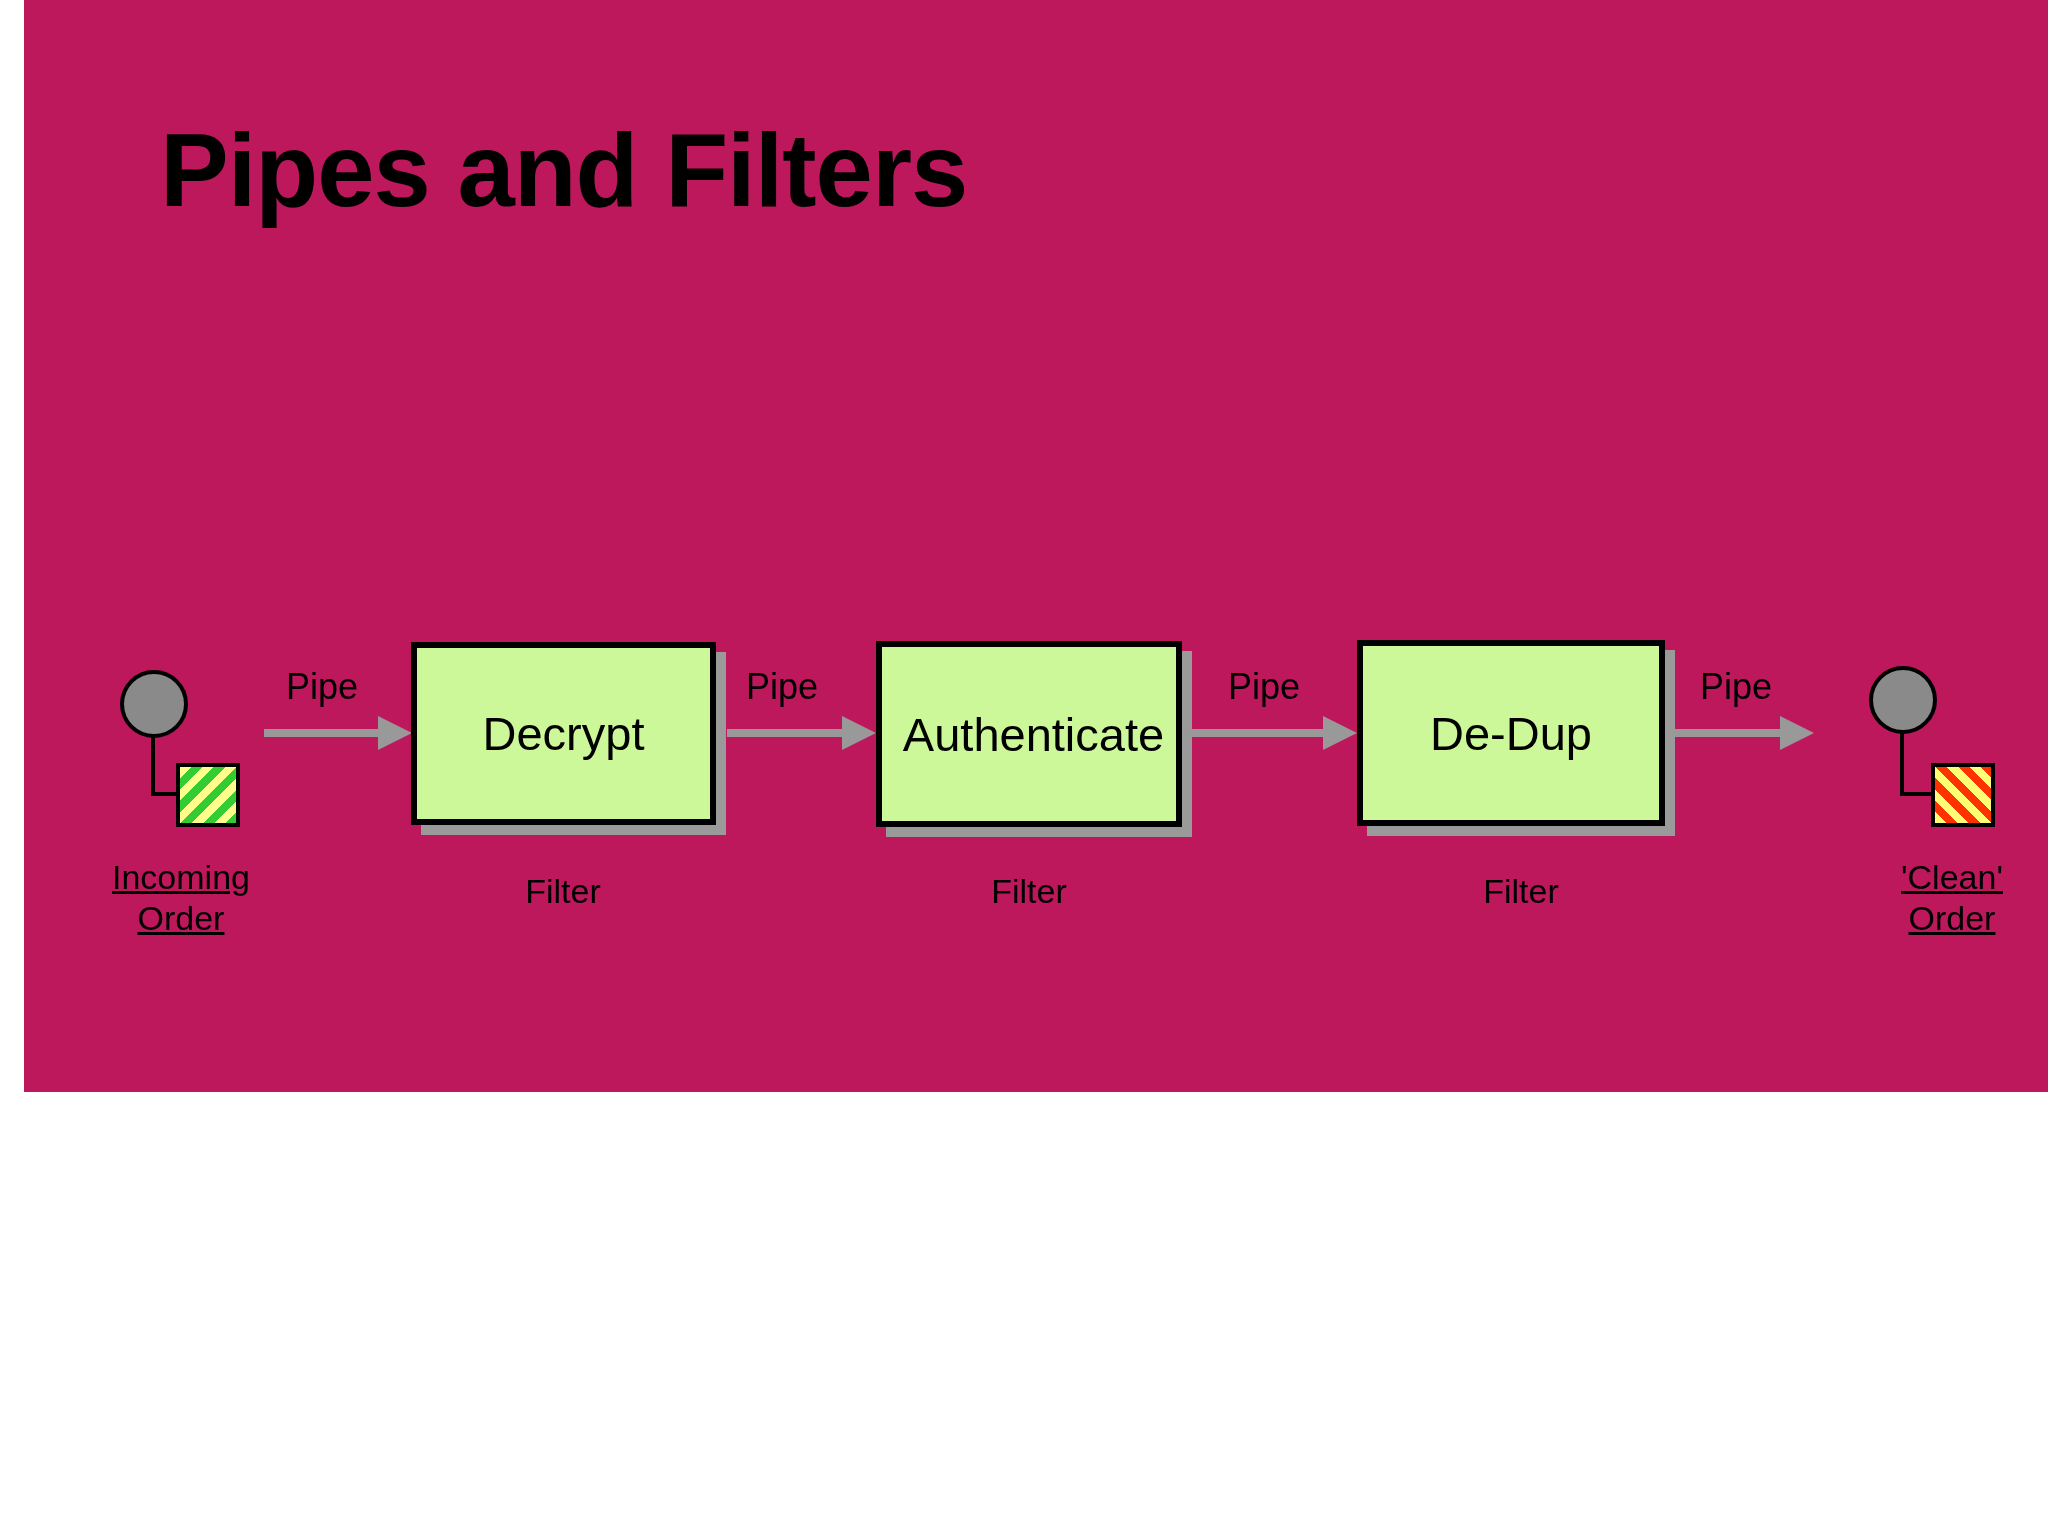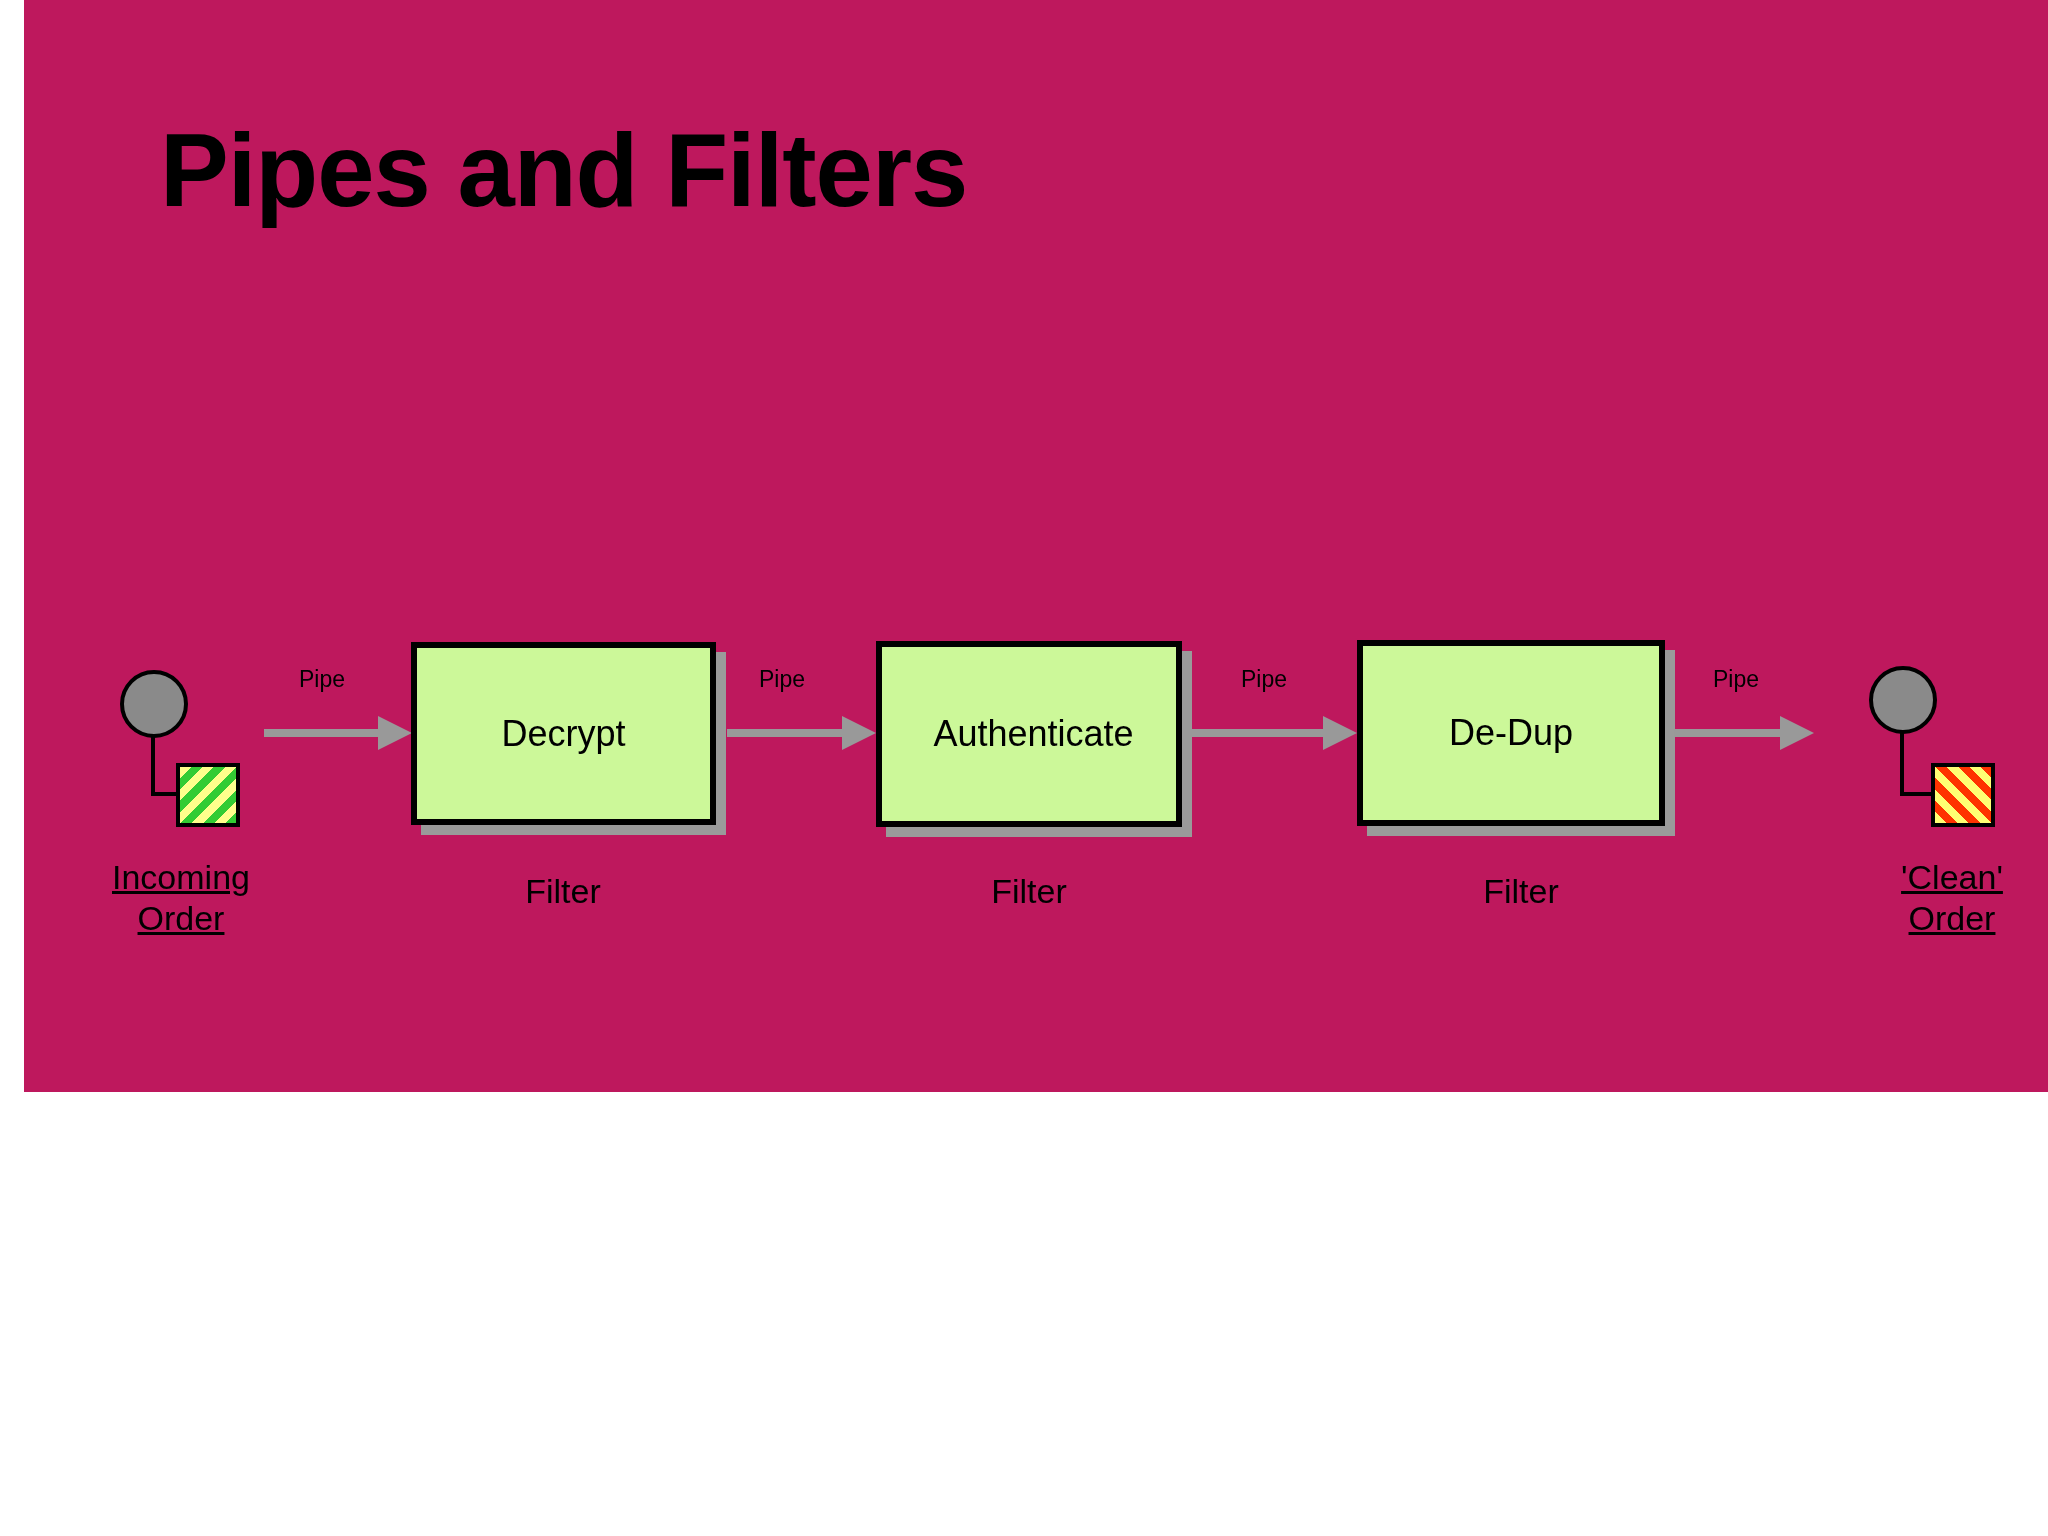--- a/index.html
+++ b/index.html
@@ -25,21 +25,21 @@
   }
   
   .filter-box {
     position: absolute;
     background: #ccf899;
     border: 6px solid #000000;
     box-shadow: 10px 10px 0 #9a9a9a;
     display: flex;
     align-items: center;
     justify-content: center;
-    font-size: 36px;
+    font-size: 47px;
     color: #000000;
   }
   #box-decrypt      { left: 387px;  top: 642px; width: 305px; height: 183px; }
   #box-authenticate { left: 852px;  top: 641px; width: 306px; height: 186px; padding-left: 9px; }
   #box-dedup       { left: 1333px; top: 640px; width: 308px; height: 186px; }
   .filter-label {
     position: absolute;
     width: 240px;
     top: 872px;
     text-align: center;
@@ -70,21 +70,21 @@
   #pipe-head-2  { left: 818px; }
   #pipe-shaft-3 { left: 1166px; width: 135px; }
   #pipe-head-3  { left: 1299px; }
   #pipe-shaft-4 { left: 1650px; width: 108px; }
   #pipe-head-4  { left: 1756px; }
   .pipe-label {
     position: absolute;
     width: 140px;
     top: 666px;
     text-align: center;
-    font-size: 23px;
+    font-size: 36px;
     color: #000000;
   }
   #pipe-label-1 { left: 228px; }
   #pipe-label-2 { left: 688px; }
   #pipe-label-3 { left: 1170px; }
   #pipe-label-4 { left: 1642px; }
   
   .endpoint-circle {
     position: absolute;
     width: 68px; height: 68px;

